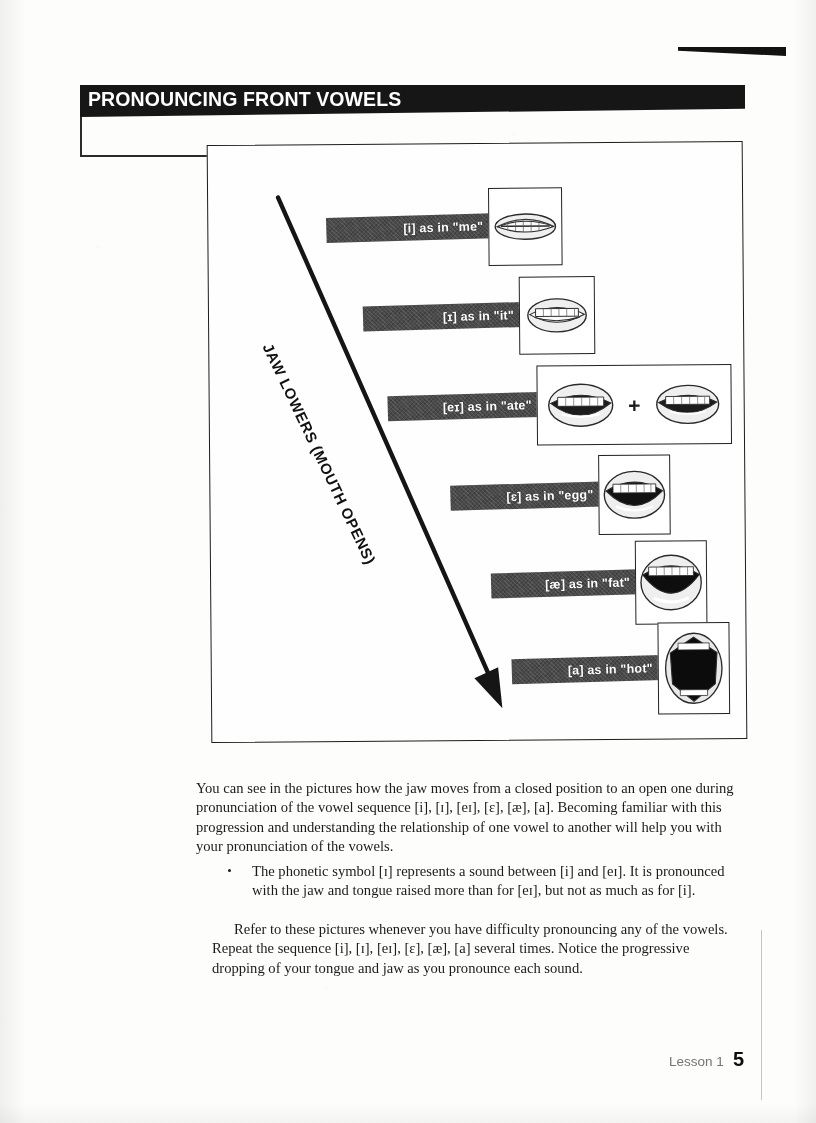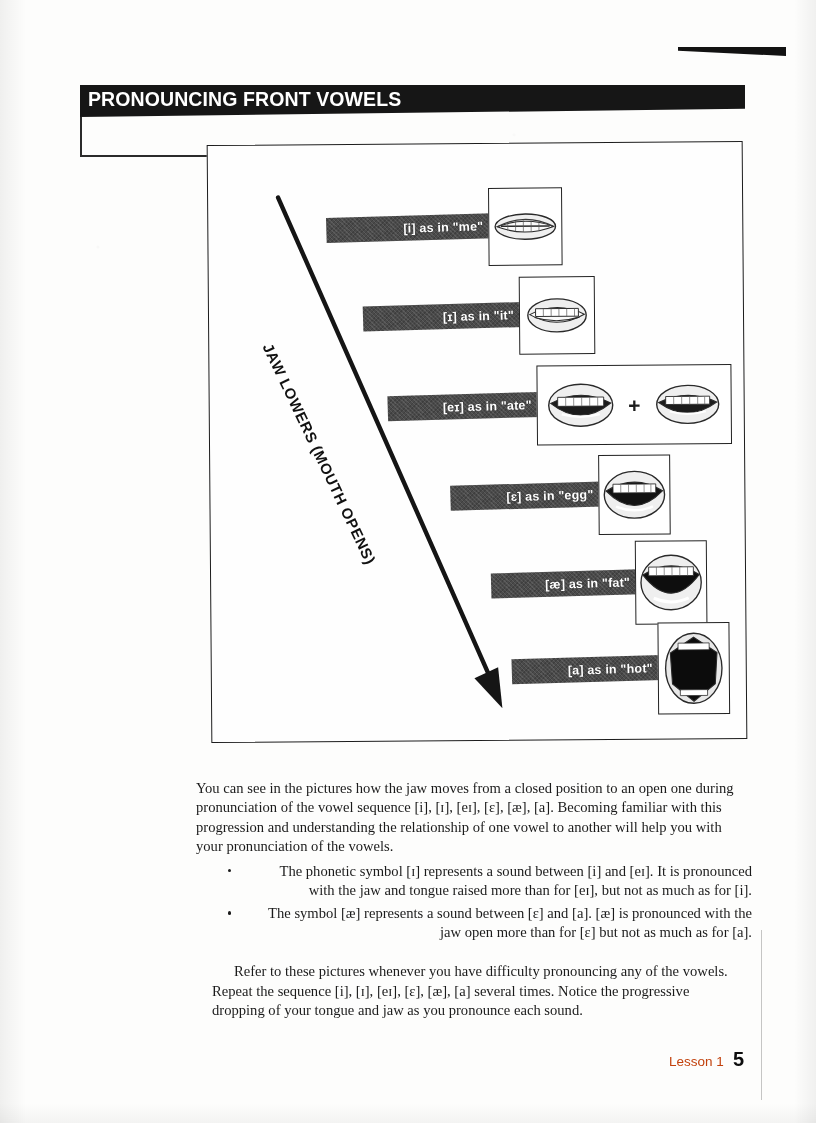--- a/index.html
+++ b/index.html
@@ -210,21 +210,20 @@
     margin: 0 0 3px 0;
   }
   .para-indent {
     margin: 16px;
     text-indent: 22px;
   }
   .bullet-list {
     margin: 6px 0 20px 0;
     padding: 0;
     list-style: none;
-    text-align: right;
   }
   .bullet-item {
     position: relative;
     padding-left: 56px;
     margin-bottom: 4px;
     line-height: 1.31;
   }
   .bullet-dot {
     position: absolute;
     left: 32px;
@@ -240,21 +239,21 @@
     position: absolute;
     right: 72px;
     top: 1048px;
     display: flex;
     align-items: baseline;
     gap: 9px;
     font-family: "Liberation Sans", sans-serif;
   }
   .footer-lesson {
     font-size: 13.5px;
-    color: #c2410c;
+    color: #737373;
   }
   .footer-page {
     font-size: 20px;
     font-weight: bold;
     color: #0d0d0d;
   }
   .footer-rule {
     position: absolute;
     right: 54px;
     top: 930px;
@@ -382,24 +381,20 @@
   </div>
 
   <div class="body-copy">
     <p class="para">You can see in the pictures how the jaw moves from a closed position to an open one during pronunciation of the vowel sequence [i], [ɪ], [eɪ], [ɛ], [æ], [a]. Becoming familiar with this progression and understanding the relationship of one vowel to another will help you with your pronunciation of the vowels.</p>
 
     <ul class="bullet-list">
       <li class="bullet-item">
         <span class="bullet-dot"></span>
         <span>The phonetic symbol [ɪ] represents a sound between [i] and [eɪ]. It is pronounced with the jaw and tongue raised more than for [eɪ], but not as much as for [i].</span>
       </li>
-      <li class="bullet-item">
-        <span class="bullet-dot"></span>
-        <span>The symbol [æ] represents a sound between [ɛ] and [a]. [æ] is pronounced with the jaw open more than for [ɛ] but not as much as for [a].</span>
-      </li>
     </ul>
 
     <p class="para-indent">Refer to these pictures whenever you have difficulty pronouncing any of the vowels. Repeat the sequence [i], [ɪ], [eɪ], [ɛ], [æ], [a] several times. Notice the progressive dropping of your tongue and jaw as you pronounce each sound.</p>
   </div>
 
   <div class="footer-rule"></div>
   <div class="footer">
     <span class="footer-lesson">Lesson 1</span>
     <span class="footer-page">5</span>
   </div>

